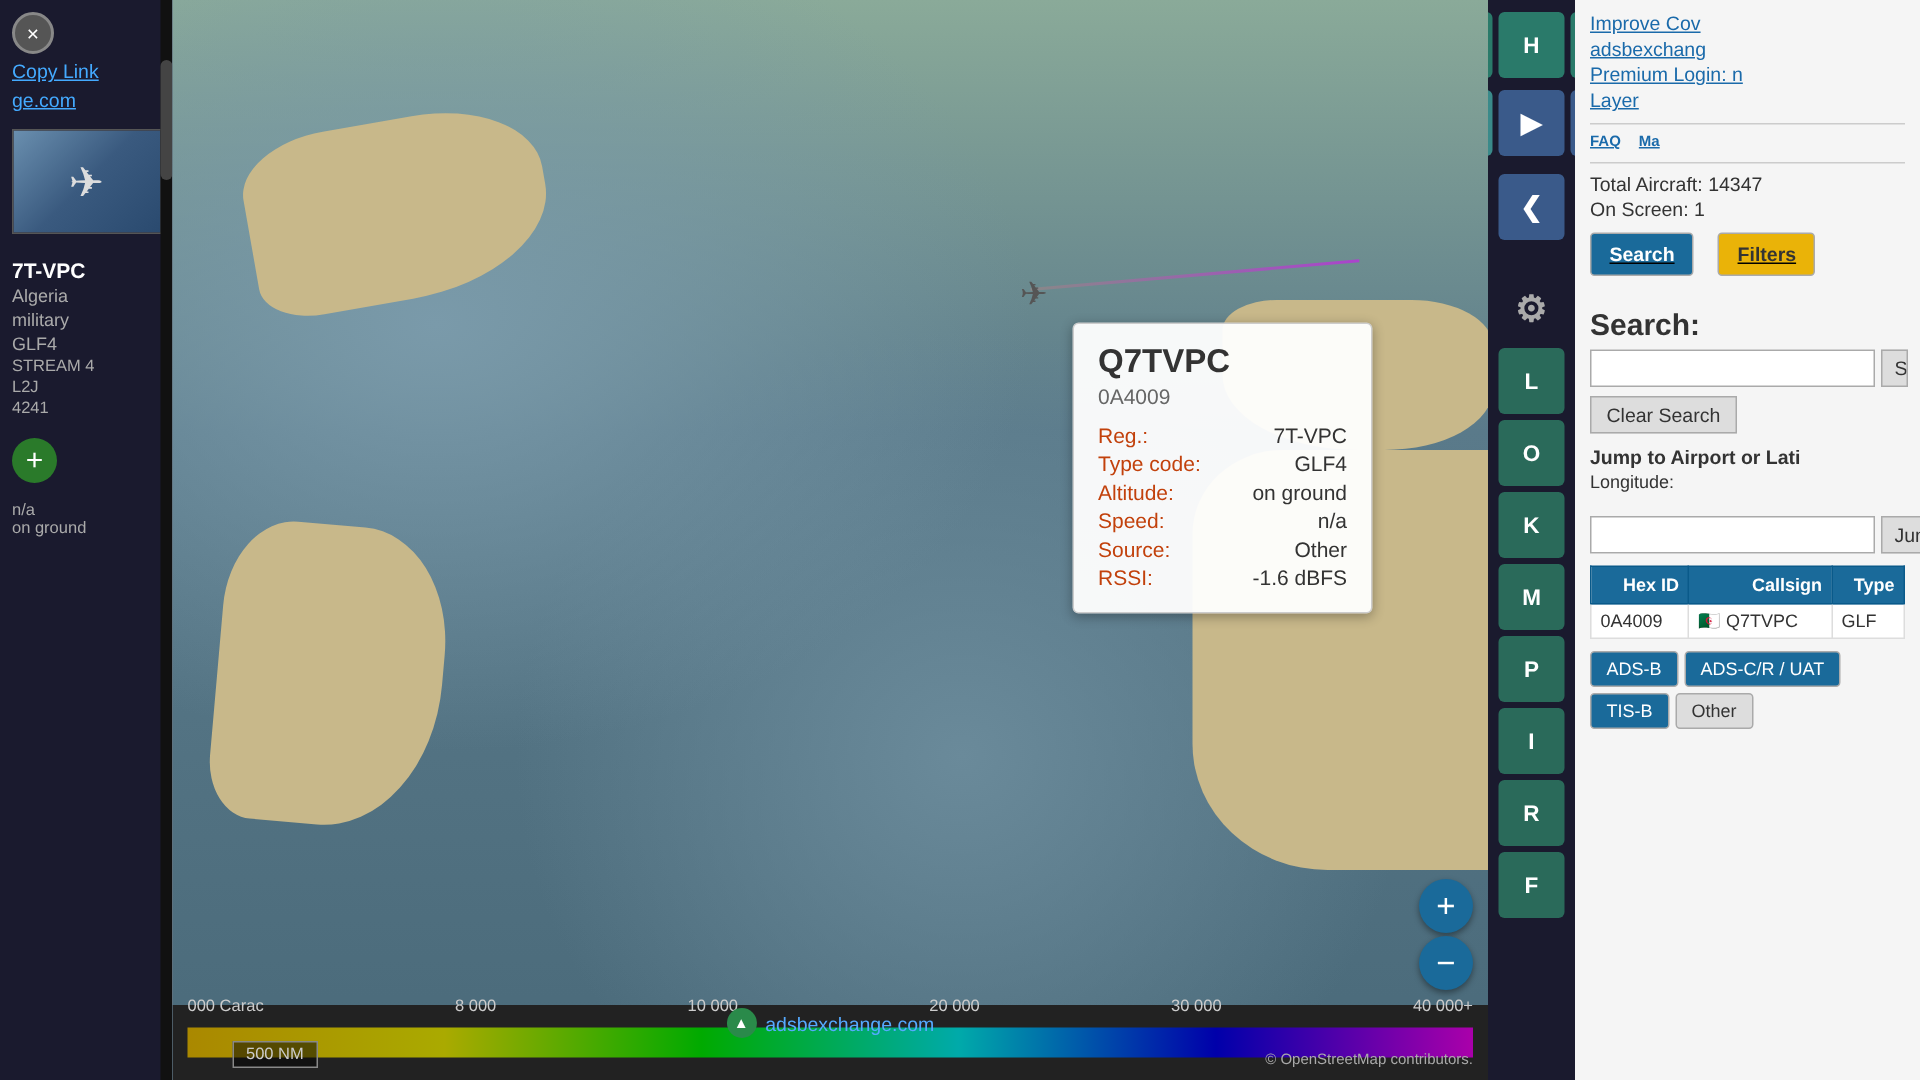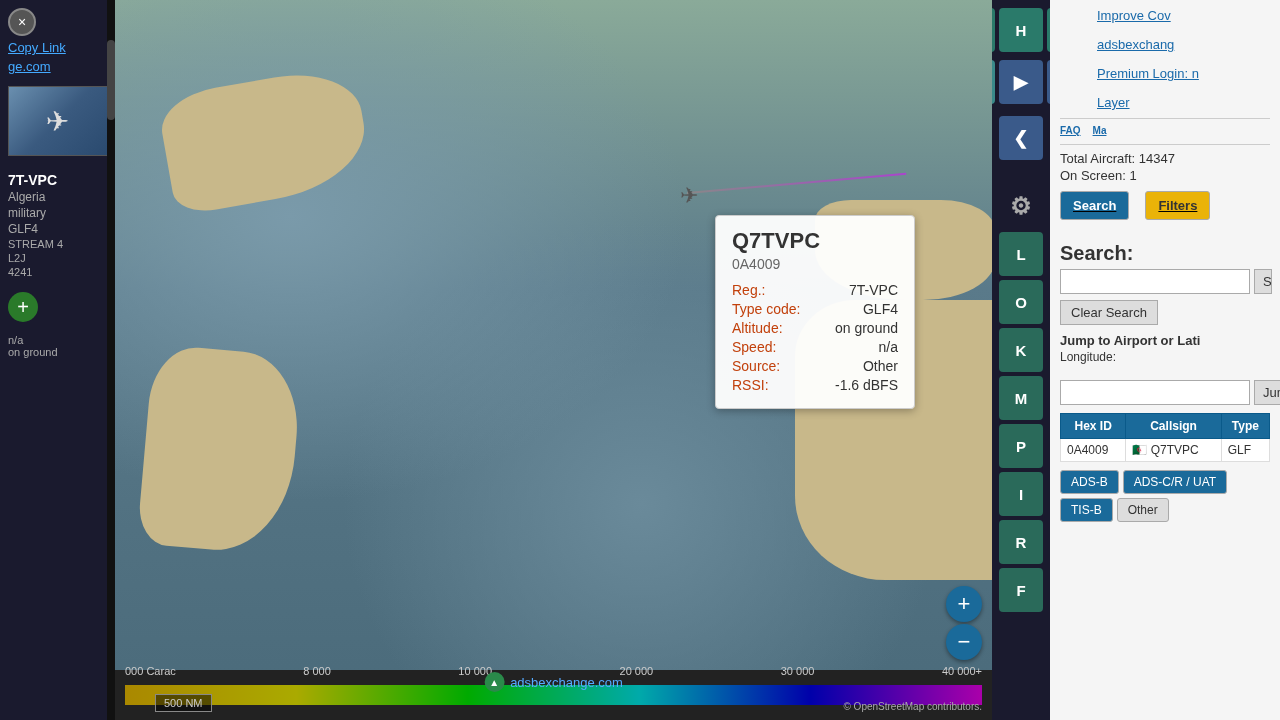--- a/index.html
+++ b/index.html
@@ -192,21 +192,21 @@
     
     #right-panel {
       width: 230px;
       background: #f5f5f5;
       height: 720px;
       flex-shrink: 0;
       overflow-y: auto;
       padding: 8px 10px;
       font-size: 13px;
     }
-    .right-header-links { display: flex; flex-direction: column; gap: 14px; margin-bottom: 8px; margin-left: 37px; }
+    .right-header-links { display: flex; flex-direction: column; gap: 2px; margin-bottom: 8px; }
     .right-header-links a { color: #1a6aaa; font-size: 13px; text-decoration: underline; cursor: pointer; }
     .right-divider { border-top: 1px solid #ccc; margin: 6px 0; }
     .right-nav { display: flex; gap: 12px; margin-bottom: 8px; }
     .right-nav a { color: #1a6aaa; font-size: 10px; font-weight: bold; text-decoration: underline; cursor: pointer; }
     .right-stats { font-size: 13px; color: #333; margin-bottom: 8px; }
     .right-stats div { margin-bottom: 2px; }
     .right-btns { display: flex; gap: 16px; margin-bottom: 22px; text-decoration: underline; }
     .right-btn {
       padding: 6px 12px; font-size: 13px; font-weight: bold; cursor: pointer;
       border: 1px solid #aaa; background: #1a6a9a; color: #fff; border-radius: 3px;
@@ -235,21 +235,21 @@
       flex: 1; padding: 4px 6px; border: 1px solid #aaa; background: #fff;
       font-size: 13px;
     }
     .jump-btn {
       padding: 4px 8px; background: #ddd; border: 1px solid #aaa;
       font-size: 13px; cursor: pointer; color: #333;
     }
     
     .results-table { width: 100%; border-collapse: collapse; font-size: 12px; margin-bottom: 8px; }
     .results-table th {
-      background: #1a6a9a; color: #fff; padding: 5px 6px; text-align: center;
+      background: #1a6a9a; color: #fff; padding: 5px 6px; text-align: right;
       border: 1px solid #0a5a8a; cursor: pointer;
     }
     .results-table td {
       padding: 4px 6px; border: 1px solid #ddd; background: #fff; color: #333;
     }
     
     .filter-btns { display: flex; flex-wrap: wrap; gap: 4px; margin-top: 6px; align-items: center; }
     .filter-btn {
       padding: 4px 10px; font-size: 12px; cursor: pointer;
       border: 1px solid #aaa; border-radius: 3px;

